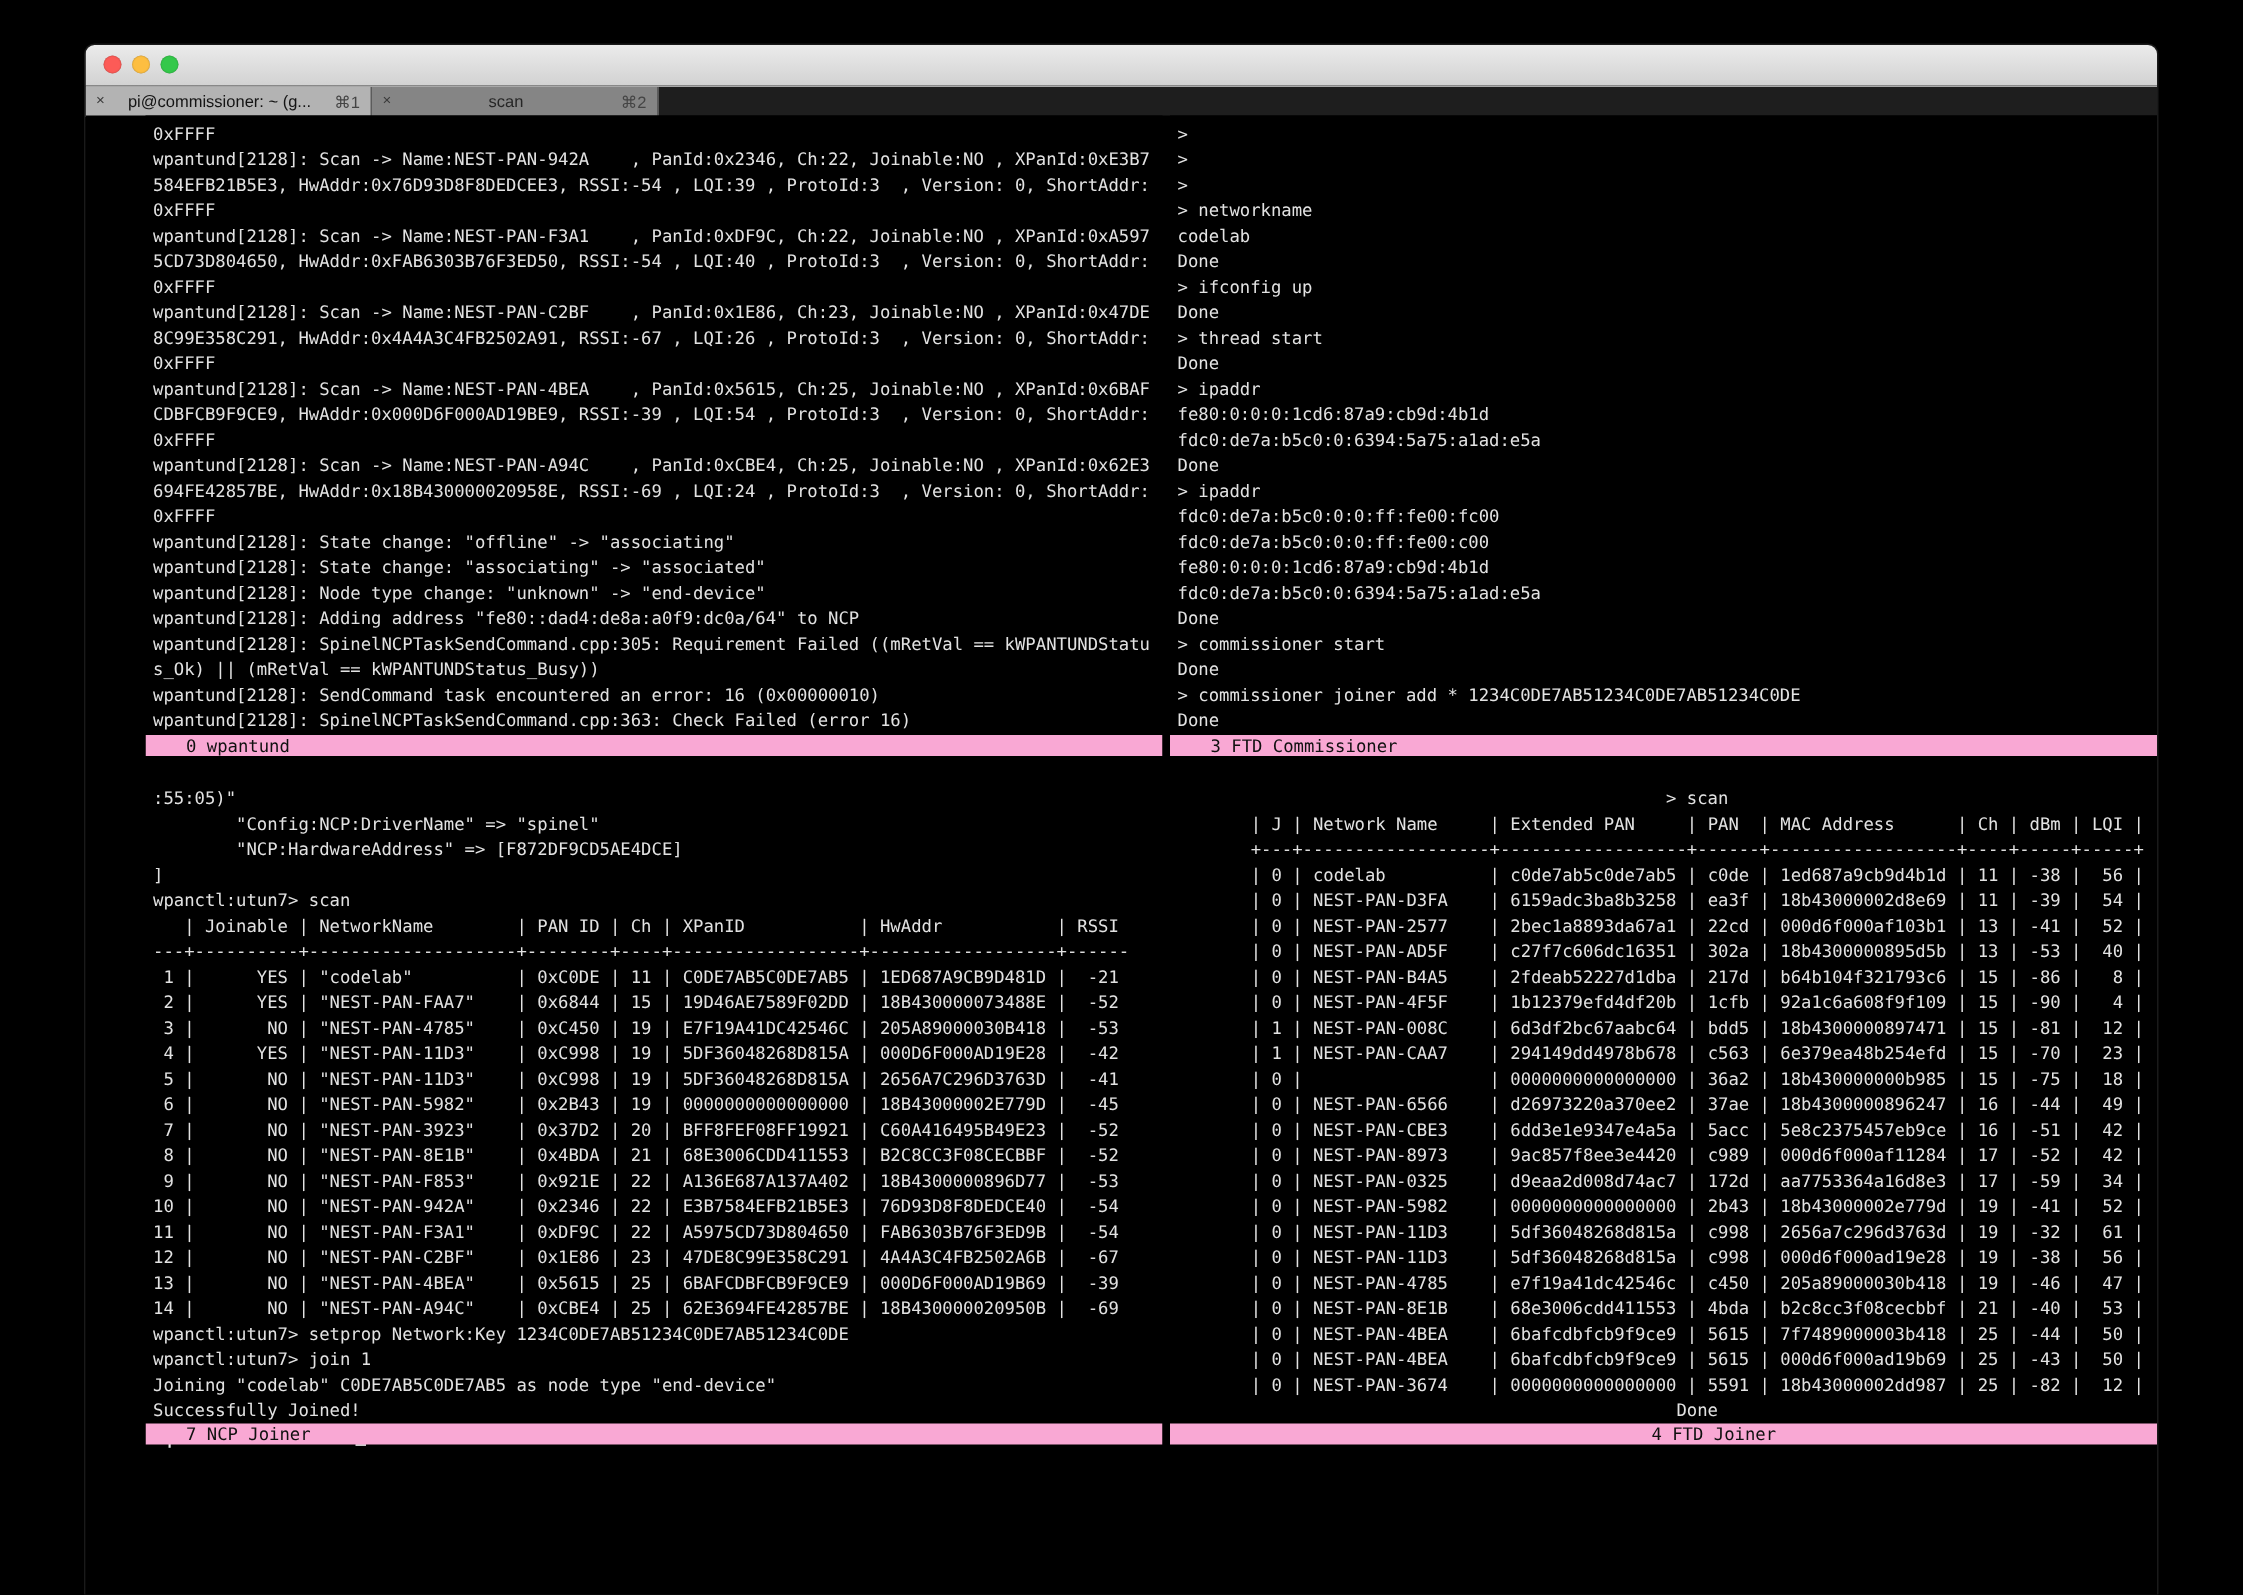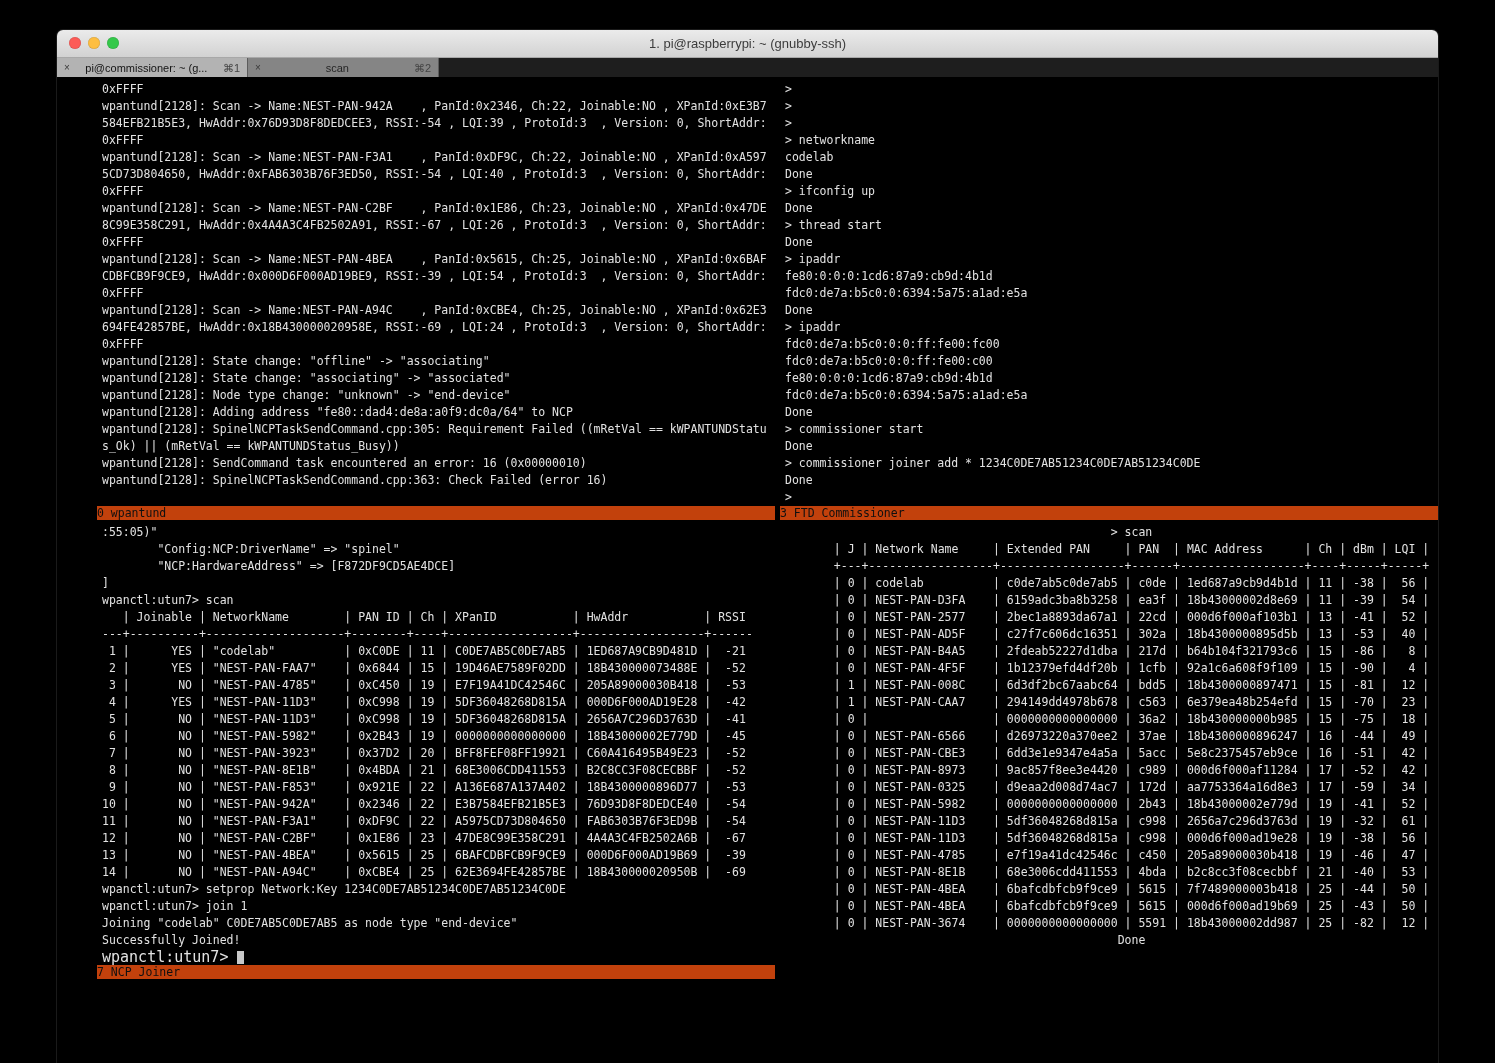--- a/index.html
+++ b/index.html
@@ -73,38 +73,37 @@
   .cmdline {
     padding-left: 5px; height: 17px;
     font-size: 15px; line-height: 17px;
     color: #e2e2e2; white-space: pre;
   }
   .cursor {
     display: inline-block; width: 7px; height: 13px;
     background: #c9c9c9; vertical-align: -2px;
   }
   .pane-status {
-    position: absolute; left: 0; right: 0; bottom: 0; height: 14px;
-    background: #c2410c; color: #101010;
+    position: absolute; left: 0; right: 0; bottom: 16px; height: 14px;
+    background: #f9a8d4; color: #101010;
     font-size: 11.5px; line-height: 14px;
-    white-space: pre;
+    padding-left: 27px; white-space: pre;
   }
 </style>
 </head>
 <body>
 
 <div class="window">
 
   <div class="titlebar">
     <div class="traffic">
       <span class="light red"></span>
       <span class="light yellow"></span>
       <span class="light green"></span>
     </div>
-    <div class="title">1. pi@raspberrypi: ~ (gnubby-ssh)</div>
   </div>
 
   <div class="tabbar">
     <div class="tab active">
       <span class="tab-close">×</span>
       <span class="tab-label">pi@commissioner: ~ (g...</span>
       <span class="tab-key">⌘1</span>
     </div>
     <div class="tab inactive">
       <span class="tab-close">×</span>
@@ -221,16 +220,17 @@
 | 0 | NEST-PAN-0325    | d9eaa2d008d74ac7 | 172d | aa7753364a16d8e3 | 17 | -59 |  34 |
 | 0 | NEST-PAN-5982    | 0000000000000000 | 2b43 | 18b43000002e779d | 19 | -41 |  52 |
 | 0 | NEST-PAN-11D3    | 5df36048268d815a | c998 | 2656a7c296d3763d | 19 | -32 |  61 |
 | 0 | NEST-PAN-11D3    | 5df36048268d815a | c998 | 000d6f000ad19e28 | 19 | -38 |  56 |
 | 0 | NEST-PAN-4785    | e7f19a41dc42546c | c450 | 205a89000030b418 | 19 | -46 |  47 |
 | 0 | NEST-PAN-8E1B    | 68e3006cdd411553 | 4bda | b2c8cc3f08cecbbf | 21 | -40 |  53 |
 | 0 | NEST-PAN-4BEA    | 6bafcdbfcb9f9ce9 | 5615 | 7f7489000003b418 | 25 | -44 |  50 |
 | 0 | NEST-PAN-4BEA    | 6bafcdbfcb9f9ce9 | 5615 | 000d6f000ad19b69 | 25 | -43 |  50 |
 | 0 | NEST-PAN-3674    | 0000000000000000 | 5591 | 18b43000002dd987 | 25 | -82 |  12 |
 Done</pre>
+      <div class="pane-status">4 FTD Joiner</div>
     </div>
 
   </div>
 </div>
 
 </body></html>

